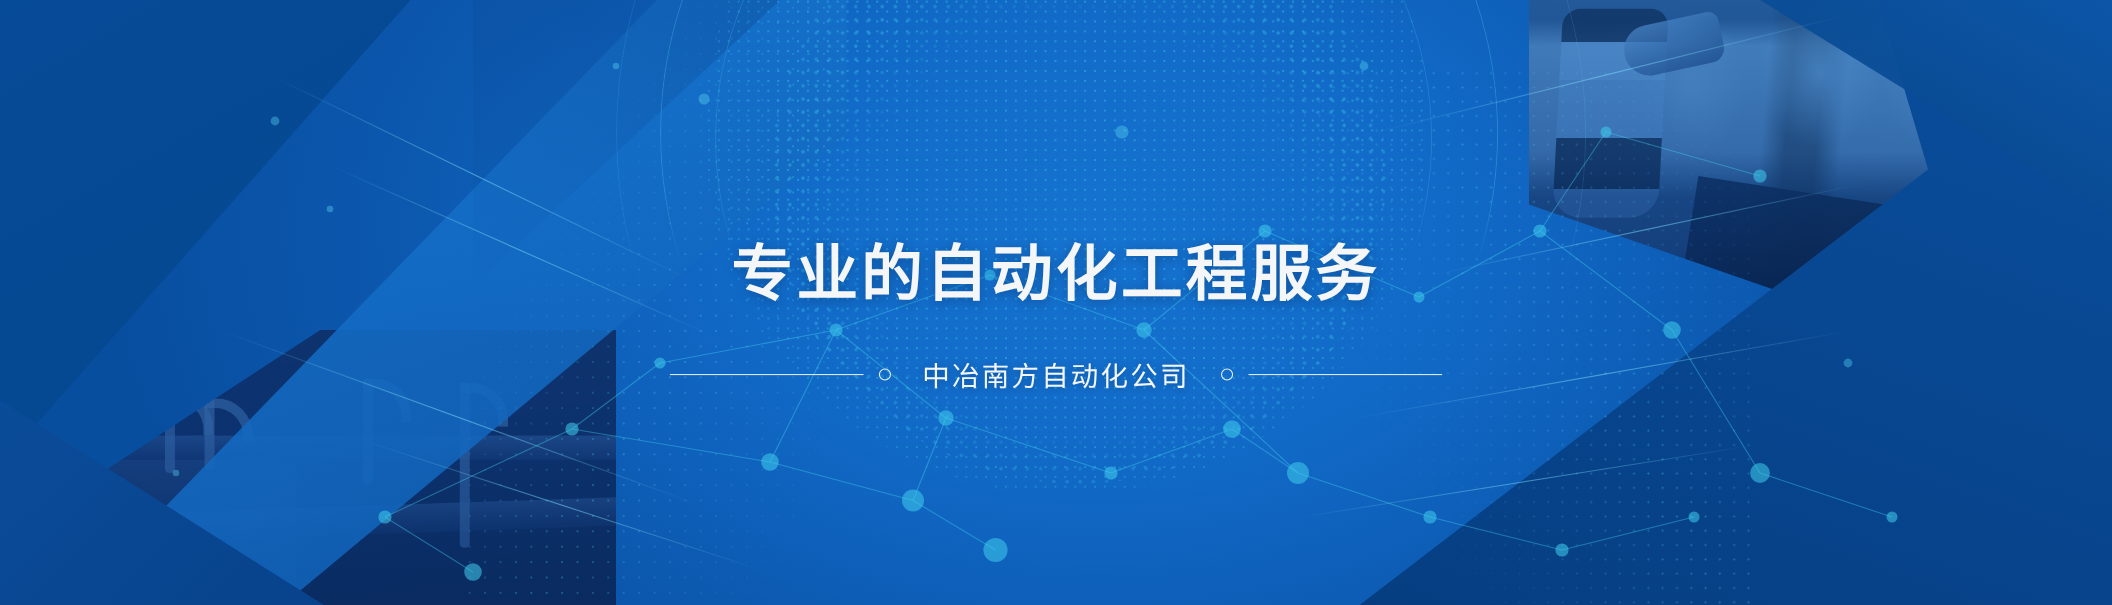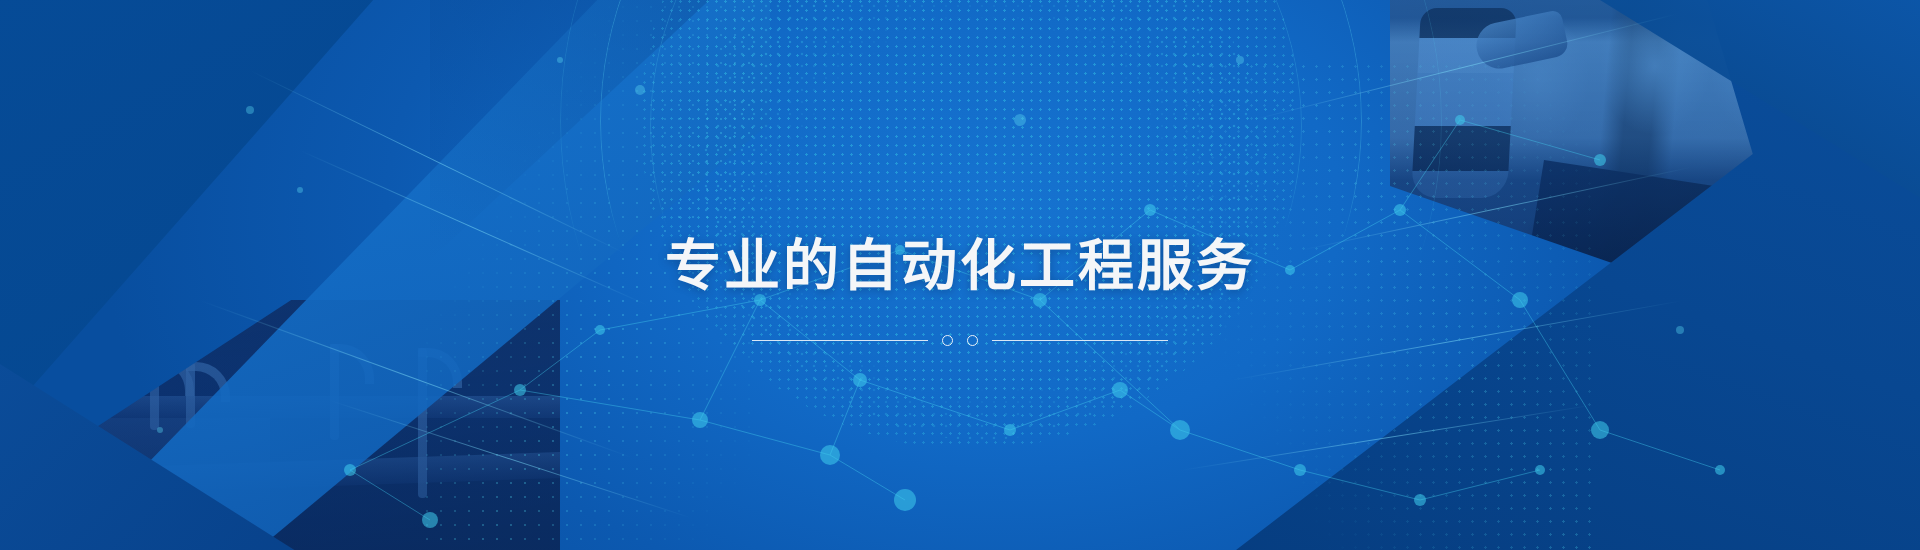--- a/index.html
+++ b/index.html
@@ -6,21 +6,21 @@
   html, body {
     margin: 0;
     padding: 0;
     background: #0a4a9a;
   }
   .banner {
     position: relative;
     width: 1920px;
     height: 550px;
     overflow: hidden;
-    font-family: Liberation Sans, sans-serif;
+    font-family: Liberation Mono, monospace;
     background: #4d7c0f;
   }
 
   
   .layer {
     position: absolute;
     inset: 0;
     pointer-events: none;
   }
   .bg-base {
@@ -440,18 +440,19 @@
   </div>
 
   <div class="content">
     <div class="headline">
       <span>专业的自动化工程服务</span>
     </div>
 
     <div class="sub-row">
       <span class="sub-line"></span>
       <span class="sub-dot"></span>
+      <span class="subtitle">中冶南方自动化公司</span>
       <span class="sub-dot"></span>
       <span class="sub-line"></span>
     </div>
   </div>
 
 </div>
 
 </body></html>

